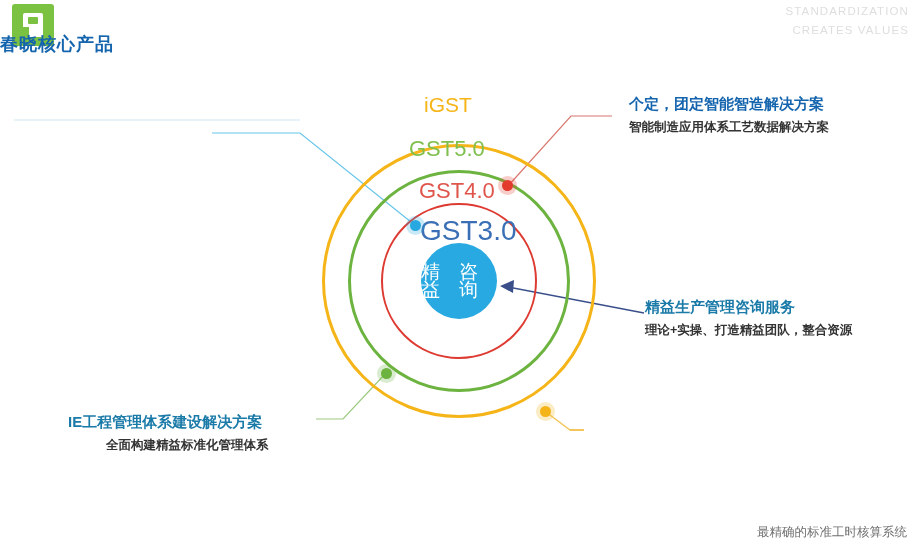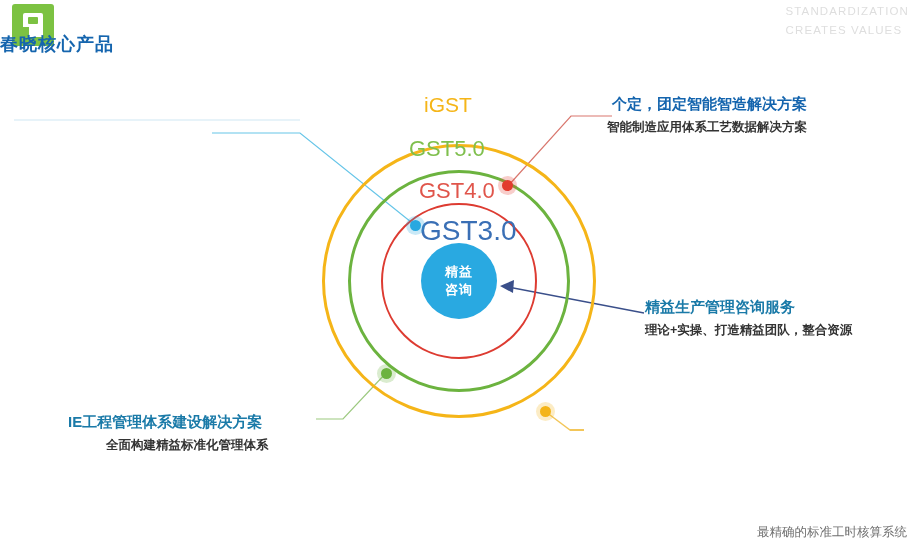--- a/index.html
+++ b/index.html
@@ -53,21 +53,21 @@
     width: 6px;
     height: 10px;
     background: #7cc242;
   }
 
   
   #watermark {
     position: absolute;
     right: 14px;
     top: 2px;
-    text-align: left;
+    text-align: right;
     color: #dedede;
     font-size: 11.5px;
     letter-spacing: 1.1px;
     line-height: 19px;
     white-space: nowrap;
   }
 
   
   #page-title {
     position: absolute;
@@ -116,26 +116,26 @@
     border-width: 2.5px;
     border-color: #dd3b31;
   }
   #core-circle {
     position: absolute;
     left: 421px; top: 243px;
     width: 76px; height: 76px;
     border-radius: 50%;
     background: #29a9e1;
     display: flex;
-    flex-direction: column;
+    flex-direction: row;
     align-items: center;
     justify-content: center;
     color: #ffffff;
-    font-size: 13px;
-    font-weight: bold;
+    font-size: 19px;
+    font-weight: normal;
     line-height: 18px;
     letter-spacing: 1px;
   }
 
   
   .ring-label {
     position: absolute;
     white-space: nowrap;
     font-weight: normal;
   }
@@ -209,22 +209,22 @@
     line-height: 20px;
     margin-top: 3px;
   }
   .c-blue .headline  { color: #1a8bbd; }
   .c-navy .headline  { color: #1565ae; }
   .c-teal .headline  { color: #1a7aa8; }
 
   #callout-tl { left: 14px;  top: 92px;  text-align: left; }
   #callout-tl .subline { margin-left: 36px; }
 
-  #callout-tr { left: 595px; top: 94px;  text-align: right; }
-  #callout-tr .subline { margin-left: 12px; }
+  #callout-tr { left: 629px; top: 94px;  text-align: left; }
+  #callout-tr .subline { margin-left: 0px; }
 
   #callout-mr { left: 645px; top: 297px; text-align: left; }
   #callout-mr .subline { margin-left: 0px; }
 
   #callout-bl { left: 68px;  top: 412px; text-align: left; }
   #callout-bl .subline { margin-left: 38px; }
 
   #callout-br { left: 586px; top: 413px; text-align: left; }
   #callout-br .subline { margin-left: 0px; }
 </style>

